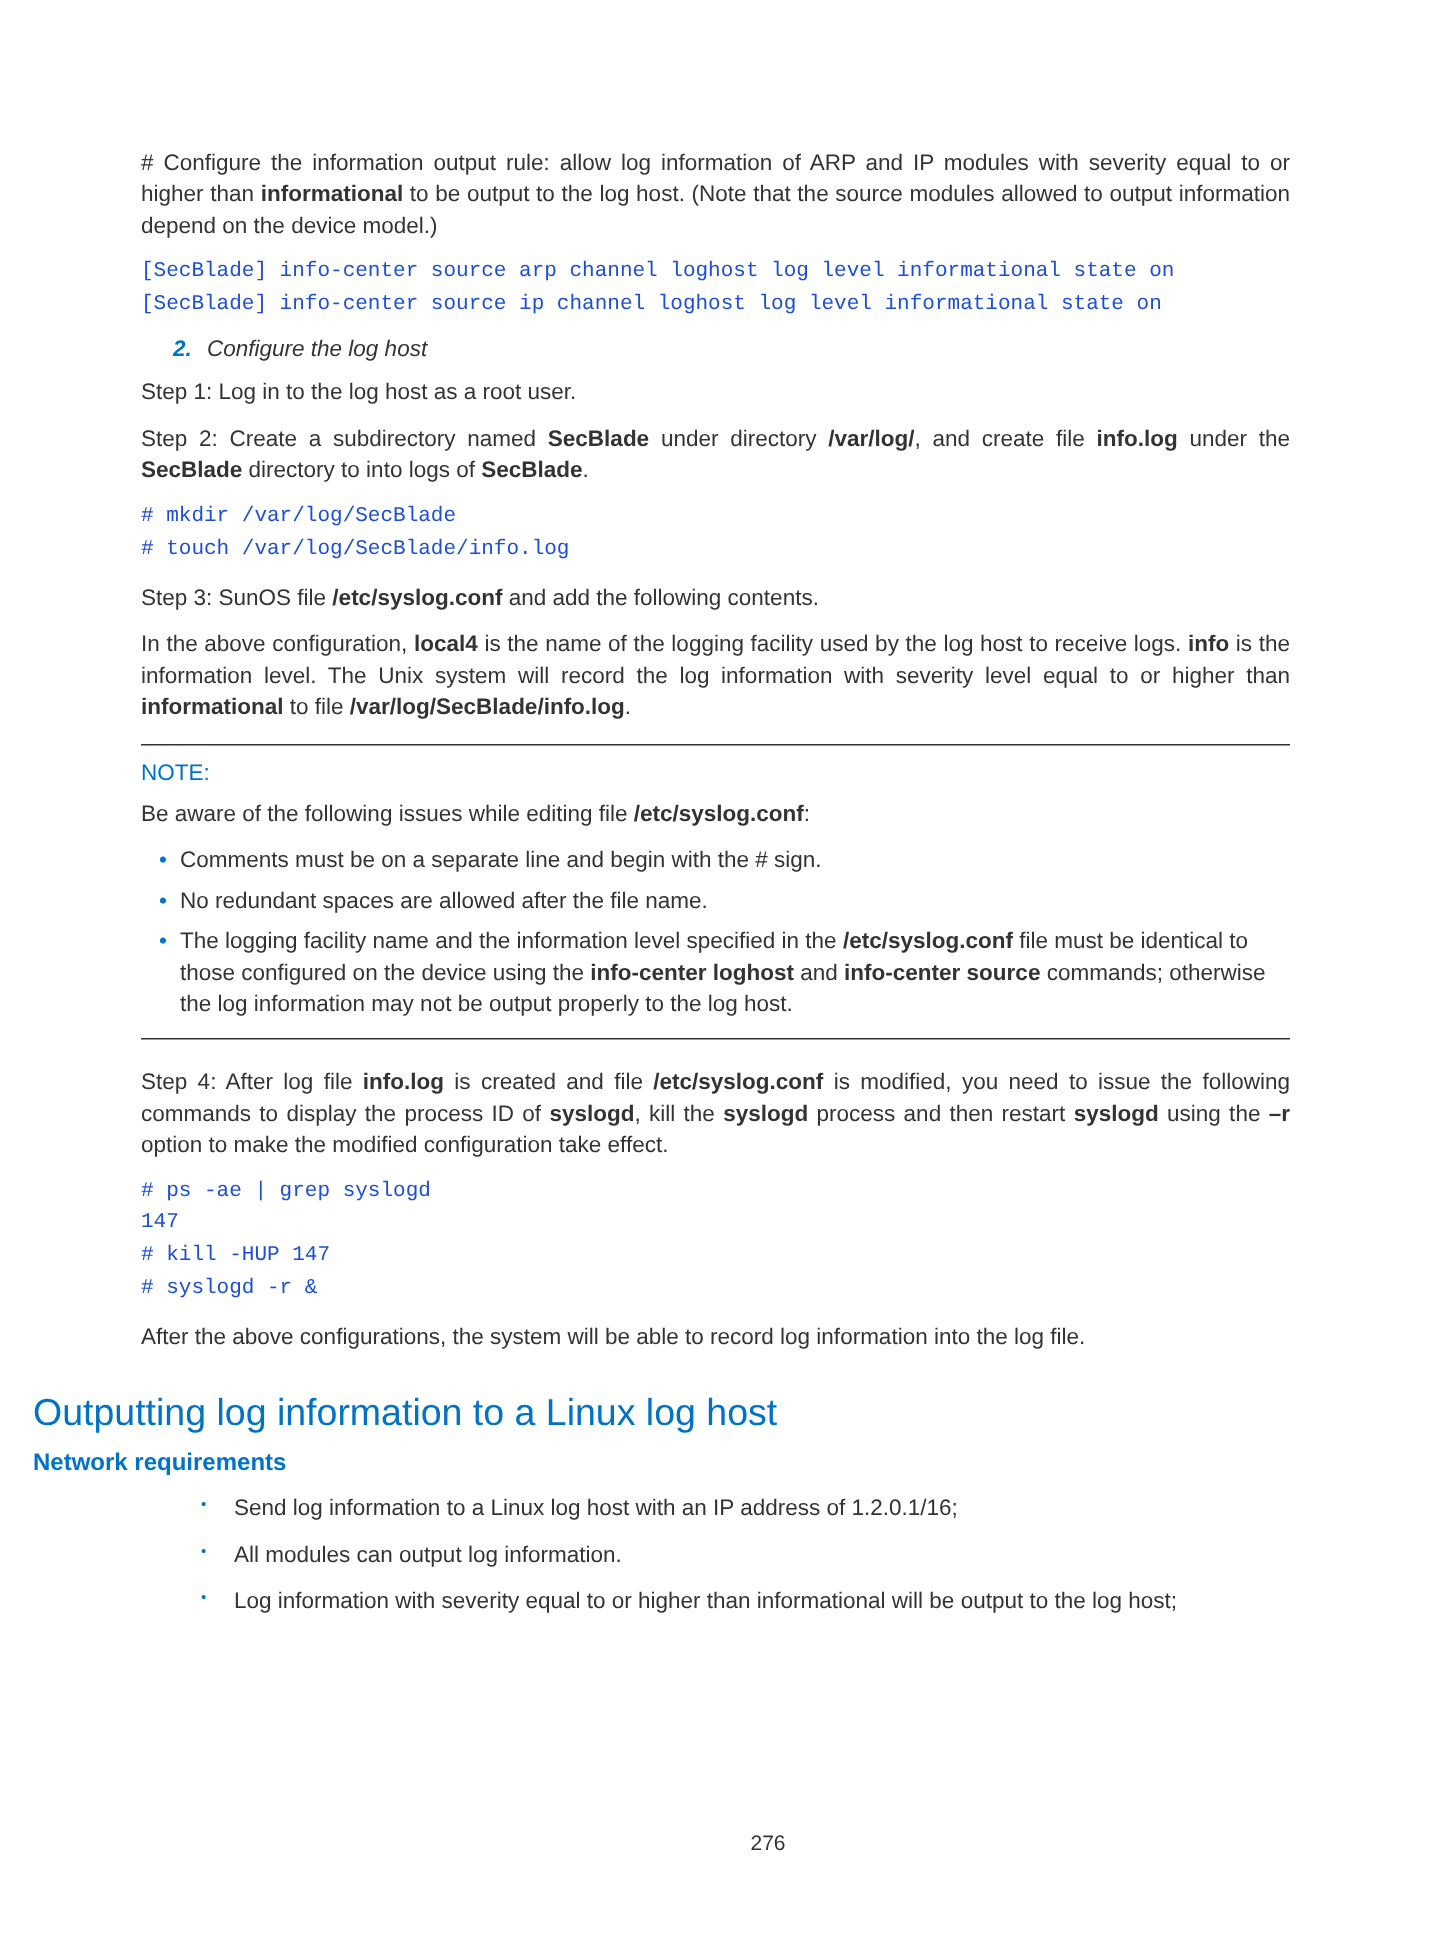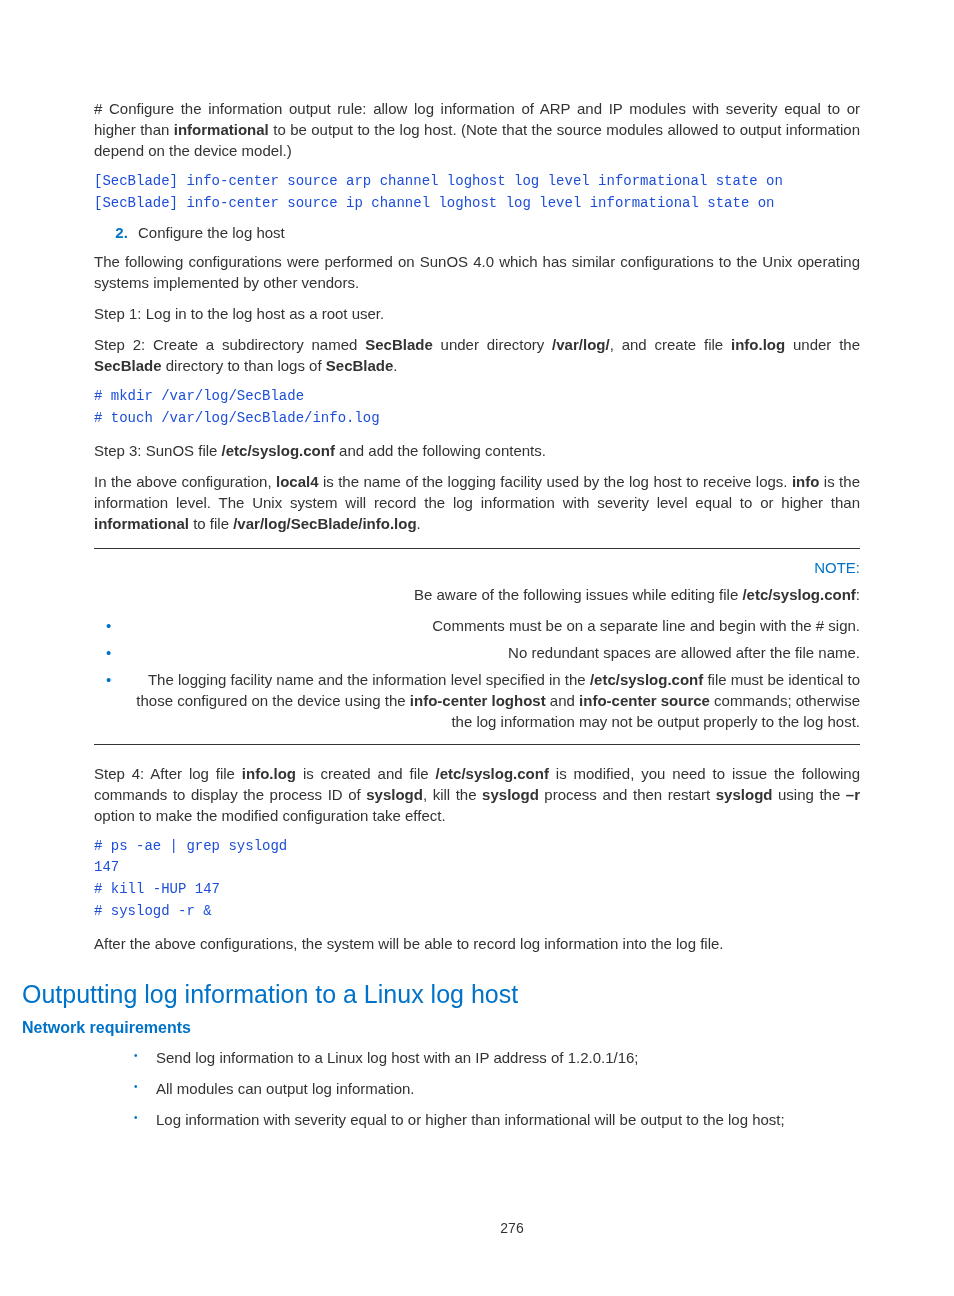--- a/index.html
+++ b/index.html
@@ -36,31 +36,31 @@
       margin: 4px 0 10px 0;
       line-height: 1.55;
       white-space: pre;
     }
     ol.steps {
       margin: 4px 0 10px 0;
       padding-left: 38px;
     }
     ol.steps li {
       padding-left: 6px;
+      font-style: italic;
     }
     ol.steps li::marker {
       color: #0073c8;
       font-weight: bold;
     }
     .note-block {
       border-top: 1.5px solid #333;
       border-bottom: 1.5px solid #333;
       margin: 14px 0 18px 0;
       padding: 8px 0 6px 0;
-      text-align: right;
     }
     .note-label {
       color: #0073c8;
       font-size: 15px;
       margin: 0 0 6px 0;
     }
     ul.bullets {
       margin: 6px 0 0 0;
       padding-left: 26px;
       list-style: none;
@@ -128,26 +128,25 @@
     <span># Configure the information output rule: allow log information of ARP and IP modules with severity equal to or higher than </span><span class="bold">informational</span><span> to be output to the log host. (Note that the source modules allowed to output information depend on the device model.)</span>
   </p>
 
   <pre class="code">[SecBlade] info-center source arp channel loghost log level informational state on
 [SecBlade] info-center source ip channel loghost log level informational state on</pre>
 
   <ol class="steps" start="2">
     <li><span>Configure the log host</span></li>
   </ol>
 
-  <p class="justify">The following configurations were performed on SunOS 4.0 which has similar configurations to the Unix operating systems implemented by other vendors.</p>
 
   <p>Step 1: Log in to the log host as a root user.</p>
 
   <p class="justify">
-    <span>Step 2: Create a subdirectory named </span><span class="bold">SecBlade</span><span> under directory </span><span class="bold">/var/log/</span><span>, and create file </span><span class="bold">info.log</span><span> under the </span><span class="bold">SecBlade</span><span> directory to than logs of </span><span class="bold">SecBlade</span><span>.</span>
+    <span>Step 2: Create a subdirectory named </span><span class="bold">SecBlade</span><span> under directory </span><span class="bold">/var/log/</span><span>, and create file </span><span class="bold">info.log</span><span> under the </span><span class="bold">SecBlade</span><span> directory to into logs of </span><span class="bold">SecBlade</span><span>.</span>
   </p>
 
   <pre class="code"># mkdir /var/log/SecBlade
 # touch /var/log/SecBlade/info.log</pre>
 
   <p>
     <span>Step 3: SunOS file </span><span class="bold">/etc/syslog.conf</span><span> and add the following contents.</span>
   </p>
 
 

